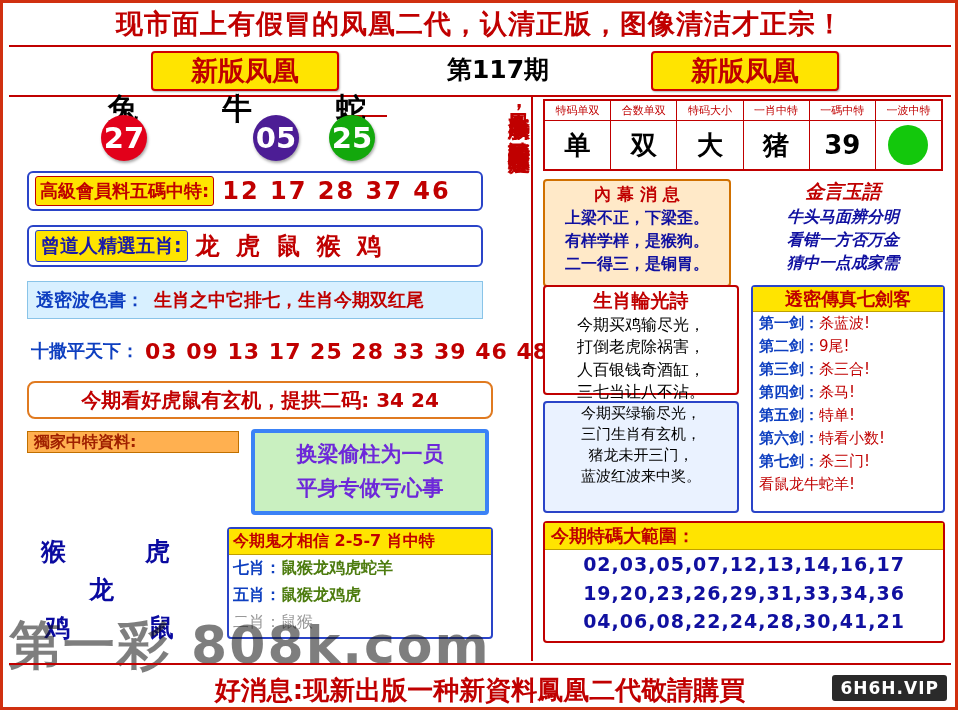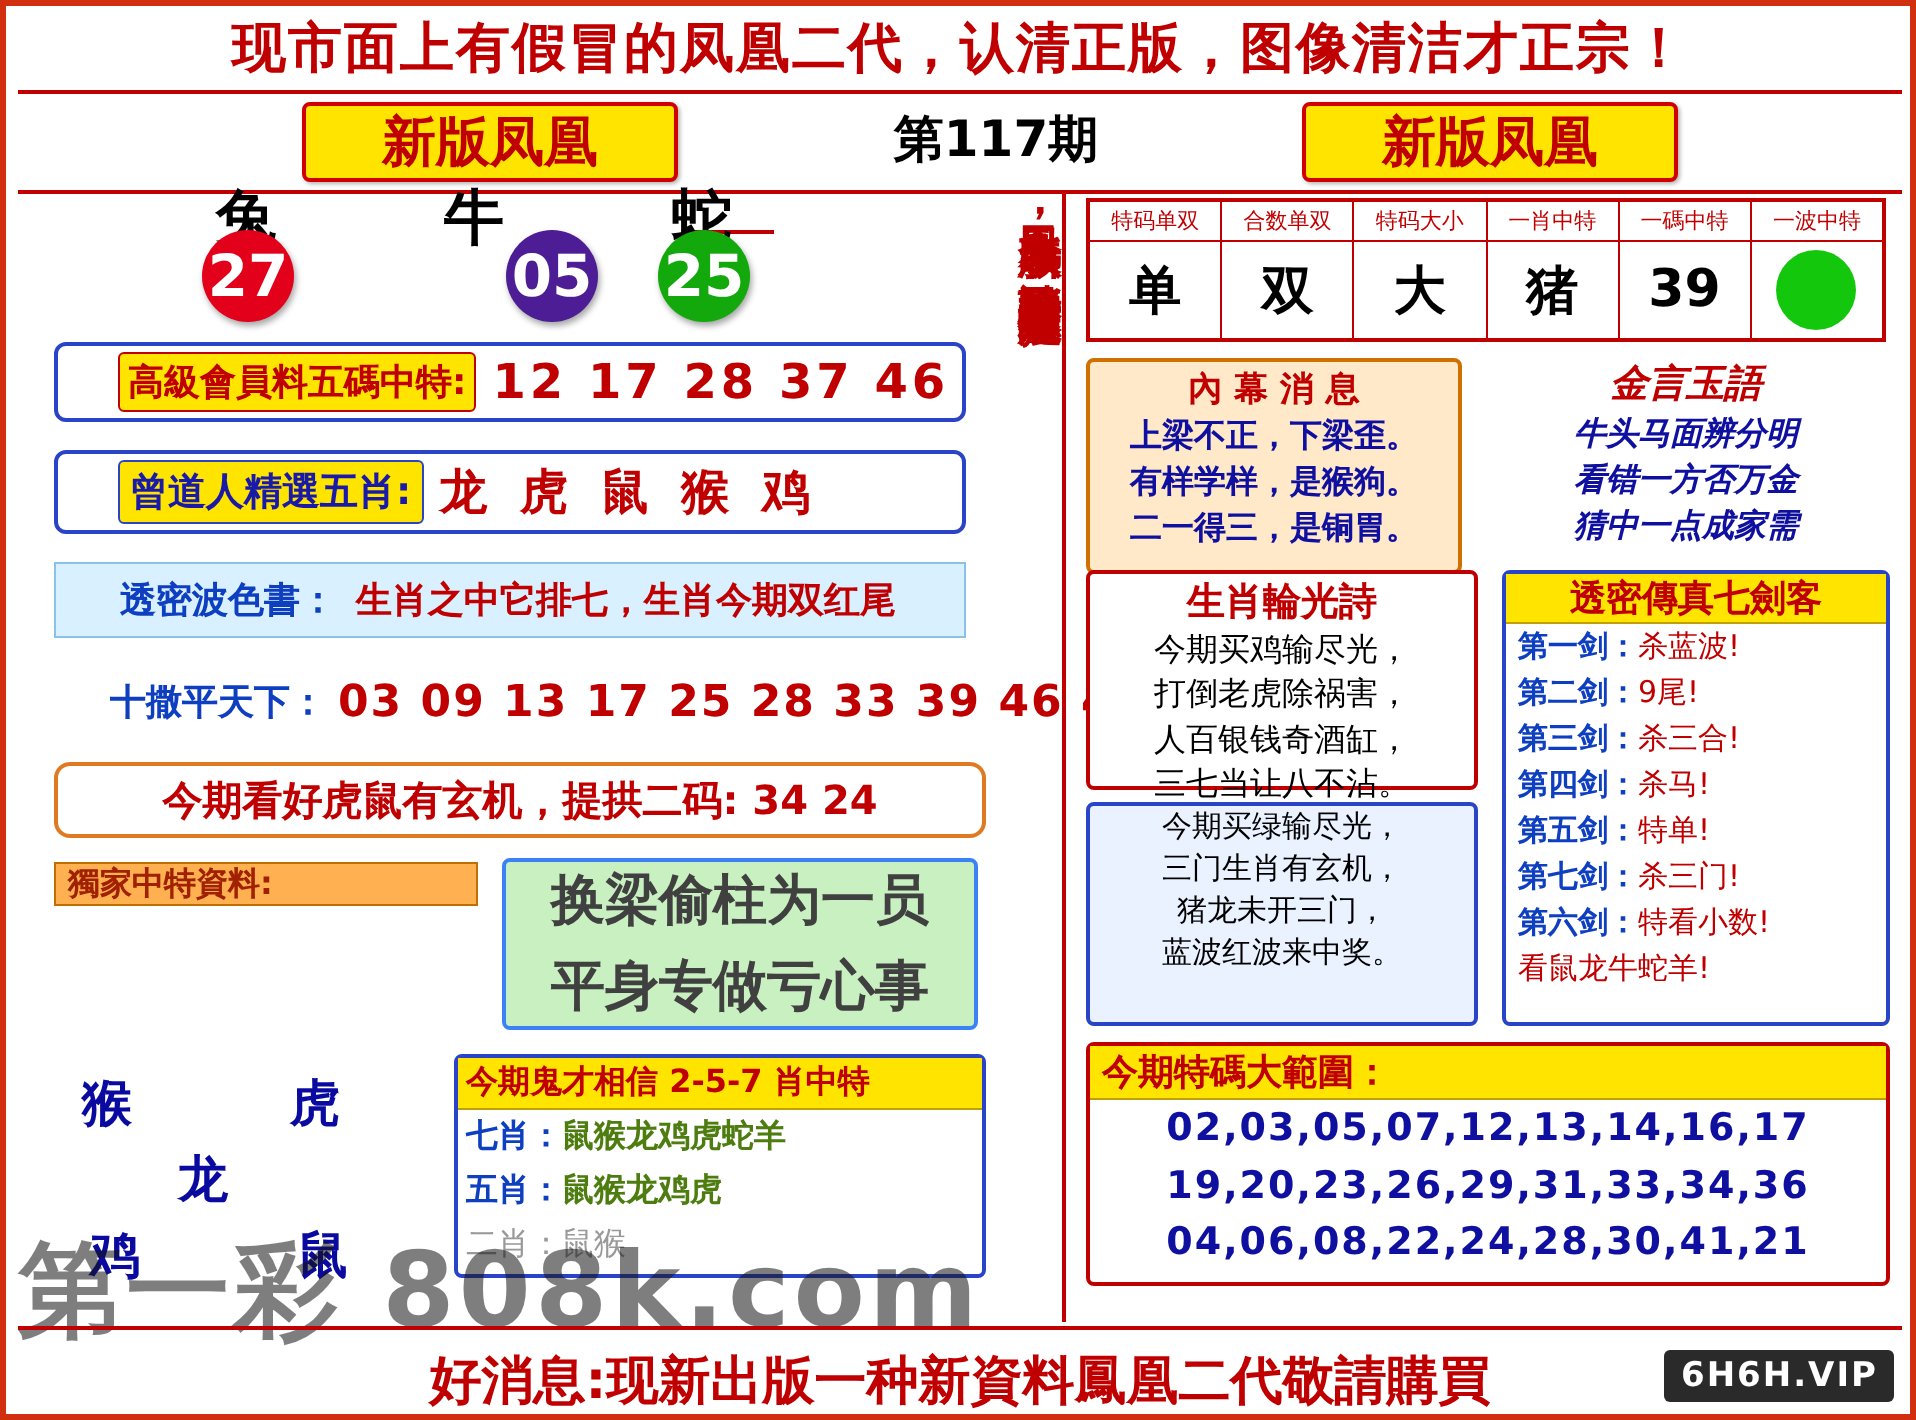--- a/index.html
+++ b/index.html
@@ -62,21 +62,21 @@
     box-shadow:1px 2px 3px rgba(0,0,0,.35);
   }
   .ball.b1{left:98px;background:#e2001a;}
   .ball.b2{left:212px;background:#4c1d95;margin-left:38px;}
   .ball.b3{left:326px;background:#13a80c;}
 
   
   .lbox{position:absolute;box-sizing:border-box;}
   .lbox .lab{
     display:inline-block;vertical-align:middle;
-    font-weight:bold;white-space:nowrap;margin-left:24px;
+    font-weight:bold;white-space:nowrap;
   }
   .nums{font-weight:bold;white-space:nowrap;letter-spacing:2px;}
 
   #box-vip{
     left:24px;top:168px;width:456px;height:40px;
     border:2px solid #2a44c8;border-radius:6px;background:#fff;
     display:flex;align-items:center;padding:0 6px;
   }
   #box-vip .lab{background:#ffe400;border:1px solid #c00000;color:#c00000;
     font-size:18px;padding:2px 4px;border-radius:3px;}
@@ -120,23 +120,23 @@
     color:#a02000;font-weight:bold;font-size:16px;
   }
   #box-exclusive{
     left:24px;top:440px;width:212px;height:72px;
     background:#ff8c3a;border:2px solid #d04000;border-radius:4px;
     display:flex;flex-direction:column;align-items:center;justify-content:center;
     color:#1010a0;font-weight:bold;font-size:20px;line-height:1.5;
   }
   #box-change{
     left:248px;top:426px;width:238px;height:86px;
-    background:#c9f0c0;border:2px solid #3b82f6;border-radius:4px;
+    background:#c9f0c0;border:4px solid #3b82f6;border-radius:4px;
     display:flex;flex-direction:column;align-items:center;justify-content:center;
-    color:#404040;font-weight:bold;font-size:27px;line-height:1.6;
+    color:#6d28d9;font-weight:bold;font-size:21px;line-height:1.6;
   }
 
   #box-animals{
     left:24px;top:524px;width:190px;height:118px;
     color:#0a0aa0;font-weight:bold;font-size:25px;
   }
   #box-animals span{position:absolute;}
   #an-monkey{left:14px;top:8px;}
   #an-tiger{left:118px;top:8px;}
   #an-dragon{left:62px;top:46px;}
@@ -402,24 +402,24 @@
     <div class="row">
       <span class="idx">第三剑：</span><span>杀三合!</span>
     </div>
     <div class="row">
       <span class="idx">第四剑：</span><span>杀马!</span>
     </div>
     <div class="row">
       <span class="idx">第五剑：</span><span>特单!</span>
     </div>
     <div class="row">
+      <span class="idx">第六剑：</span><span>特看小数!</span>
+    </div>
+    <div class="row">
       <span class="idx">第七剑：</span><span>杀三门!</span>
-    </div>
-    <div class="row">
-      <span class="idx">第六剑：</span><span>特看小数!</span>
     </div>
     <div class="row">
       <span>看鼠龙牛蛇羊!</span>
     </div>
   </div>
 
   <div class="rbox" id="box-range">
     <div class="hdr">今期特碼大範圍：</div>
     <div class="ln">02,03,05,07,12,13,14,16,17</div>
     <div class="ln">19,20,23,26,29,31,33,34,36</div>

